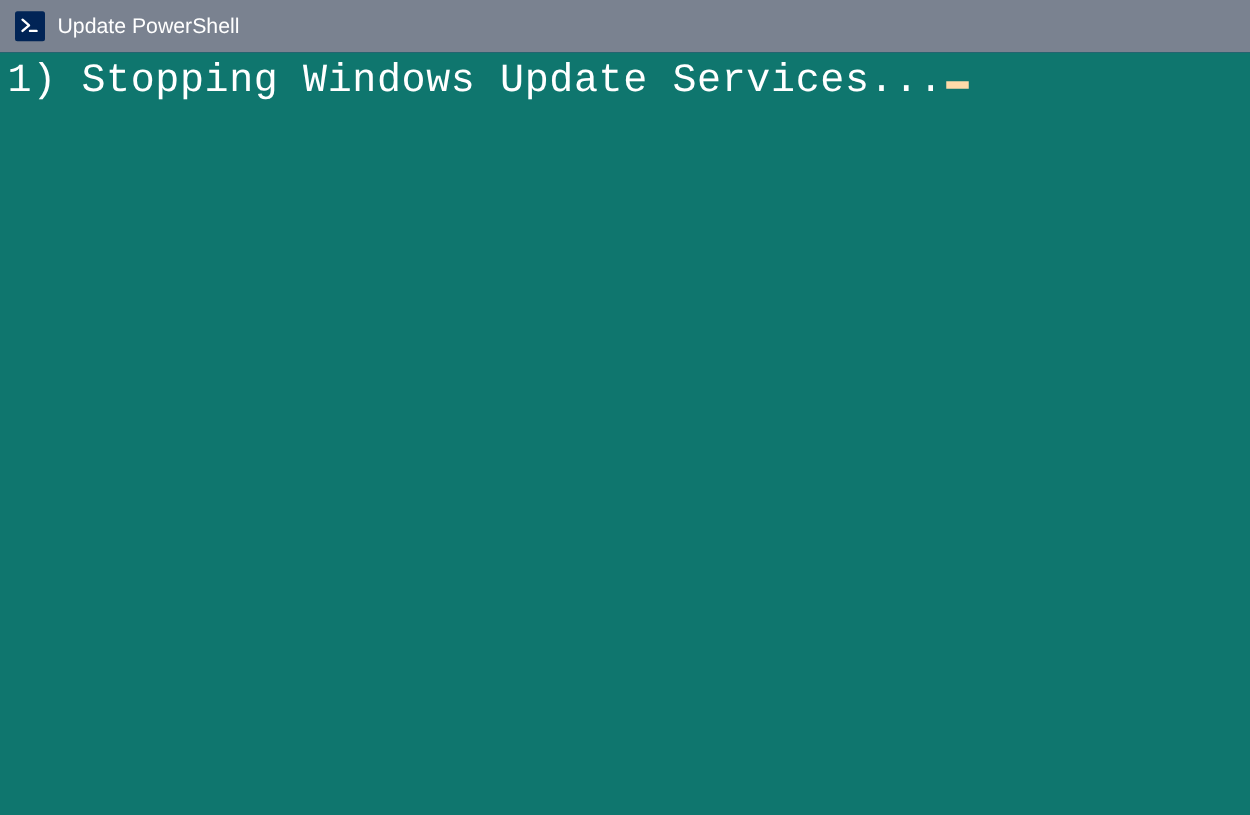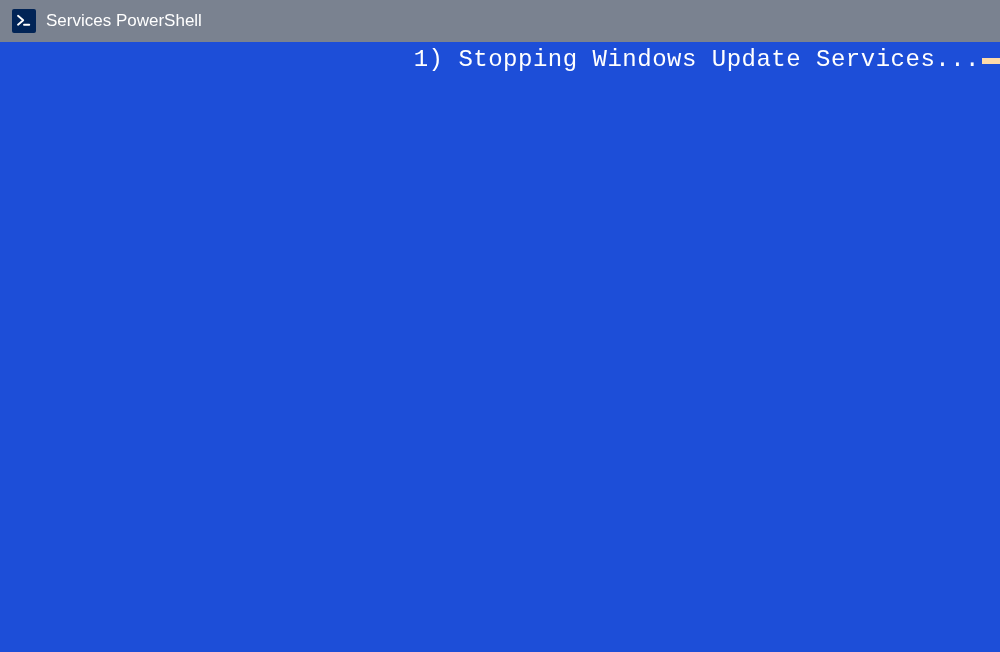--- a/index.html
+++ b/index.html
@@ -34,30 +34,29 @@
     .ps-icon svg {
       width: 18px;
       height: 18px;
     }
     .titlebar-text {
       color: #ffffff;
       font-size: 17px;
       font-weight: 400;
     }
     .terminal {
-      background: #1d4ed8;
+      background: #0f766e;
       width: 100%;
       height: calc(100% - 42px);
       padding: 4px 0 0 6px;
       font-family: Consolas, "Courier New", monospace;
-      font-size: 24px;
+      font-size: 32px;
       color: #ffffff;
       line-height: 1.2;
       letter-spacing: 0.5px;
-      text-align: right;
     }
     .terminal-line {
       white-space: pre;
     }
     .cursor {
       display: inline-block;
       width: 18px;
       height: 6px;
       background: #fedba9;
       vertical-align: baseline;
@@ -68,18 +67,18 @@
 </head>
 <body>
 
 <div class="titlebar">
   <span class="ps-icon">
     <svg viewBox="0 0 24 24" fill="none">
       <path d="M4 5 L11 11 L4 17" stroke="#ffffff" stroke-width="2.5" stroke-linecap="round" stroke-linejoin="round"></path>
       <path d="M12 17 L19 17" stroke="#ffffff" stroke-width="2.5" stroke-linecap="round"></path>
     </svg>
   </span>
-  <span class="titlebar-text">Services PowerShell</span>
+  <span class="titlebar-text">Update PowerShell</span>
 </div>
 
 <div class="terminal">
   <span class="terminal-line">1) Stopping Windows Update Services...</span><span class="cursor"></span>
 </div>
 
 </body></html>

